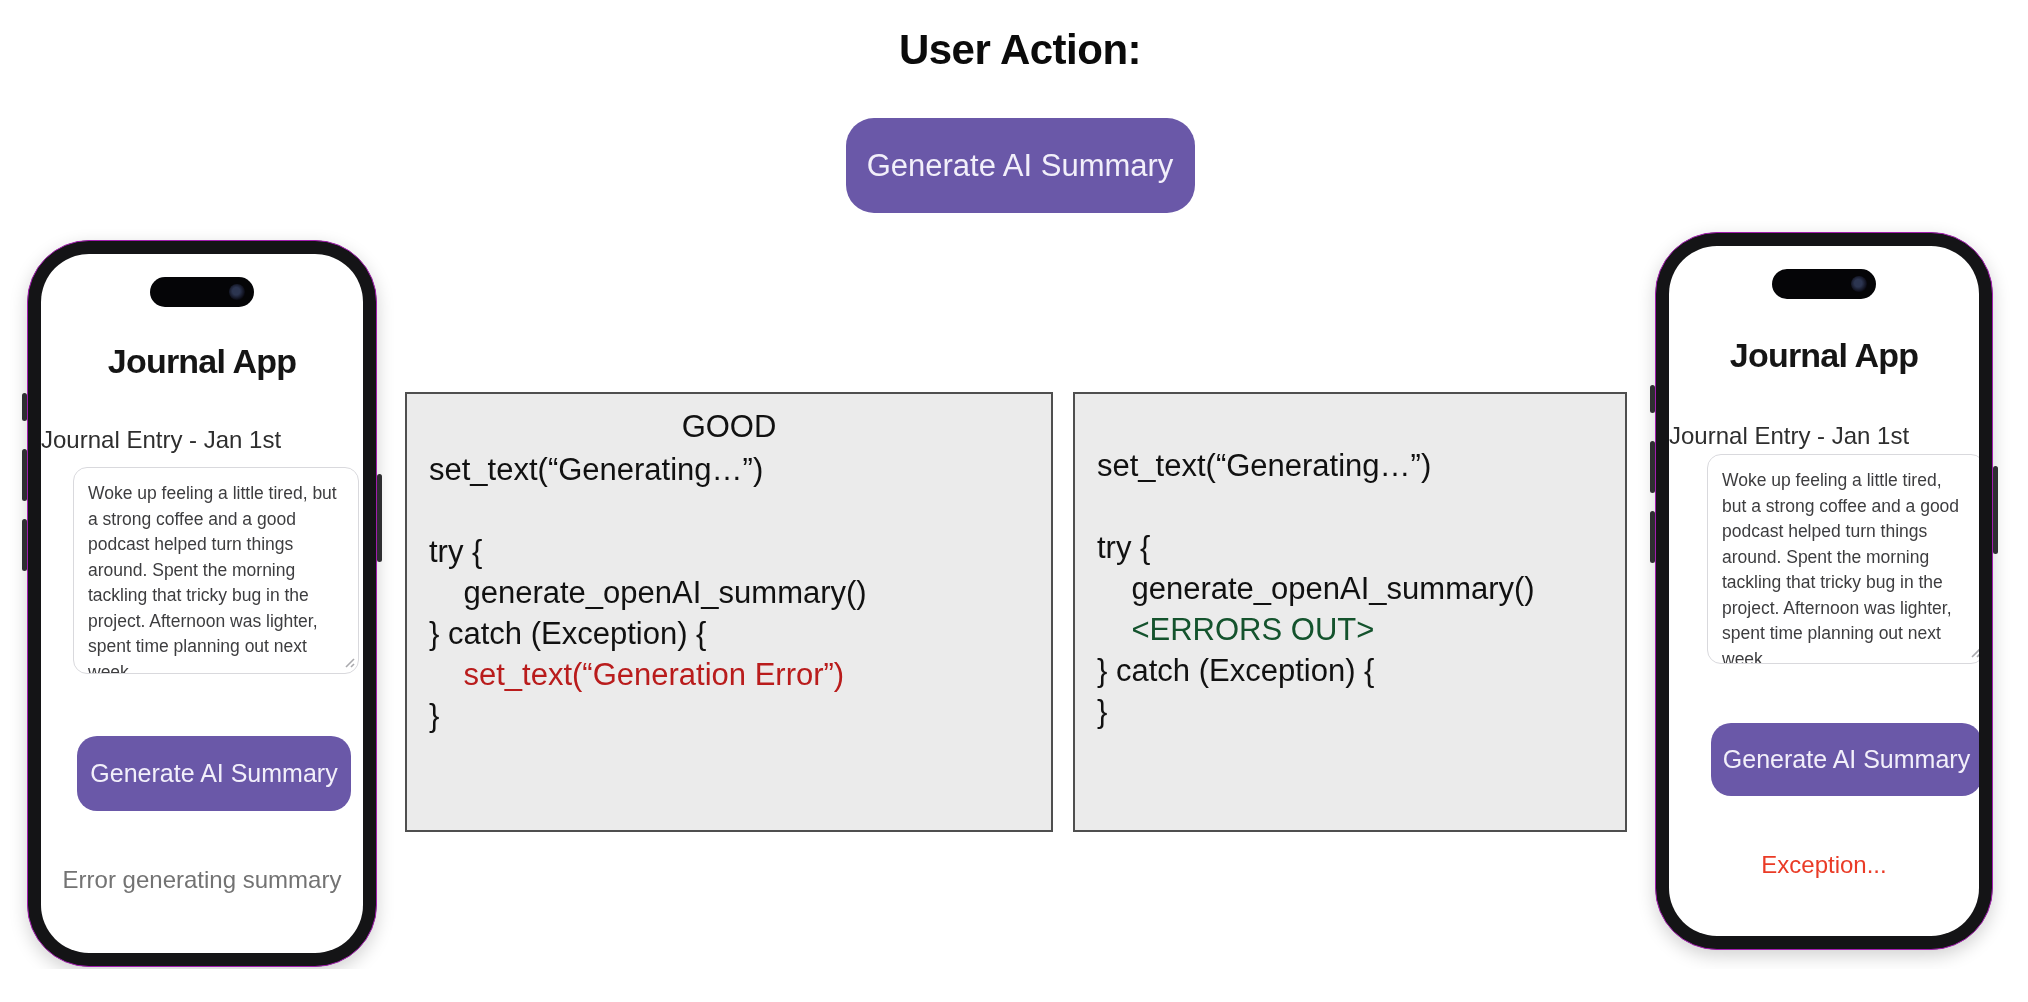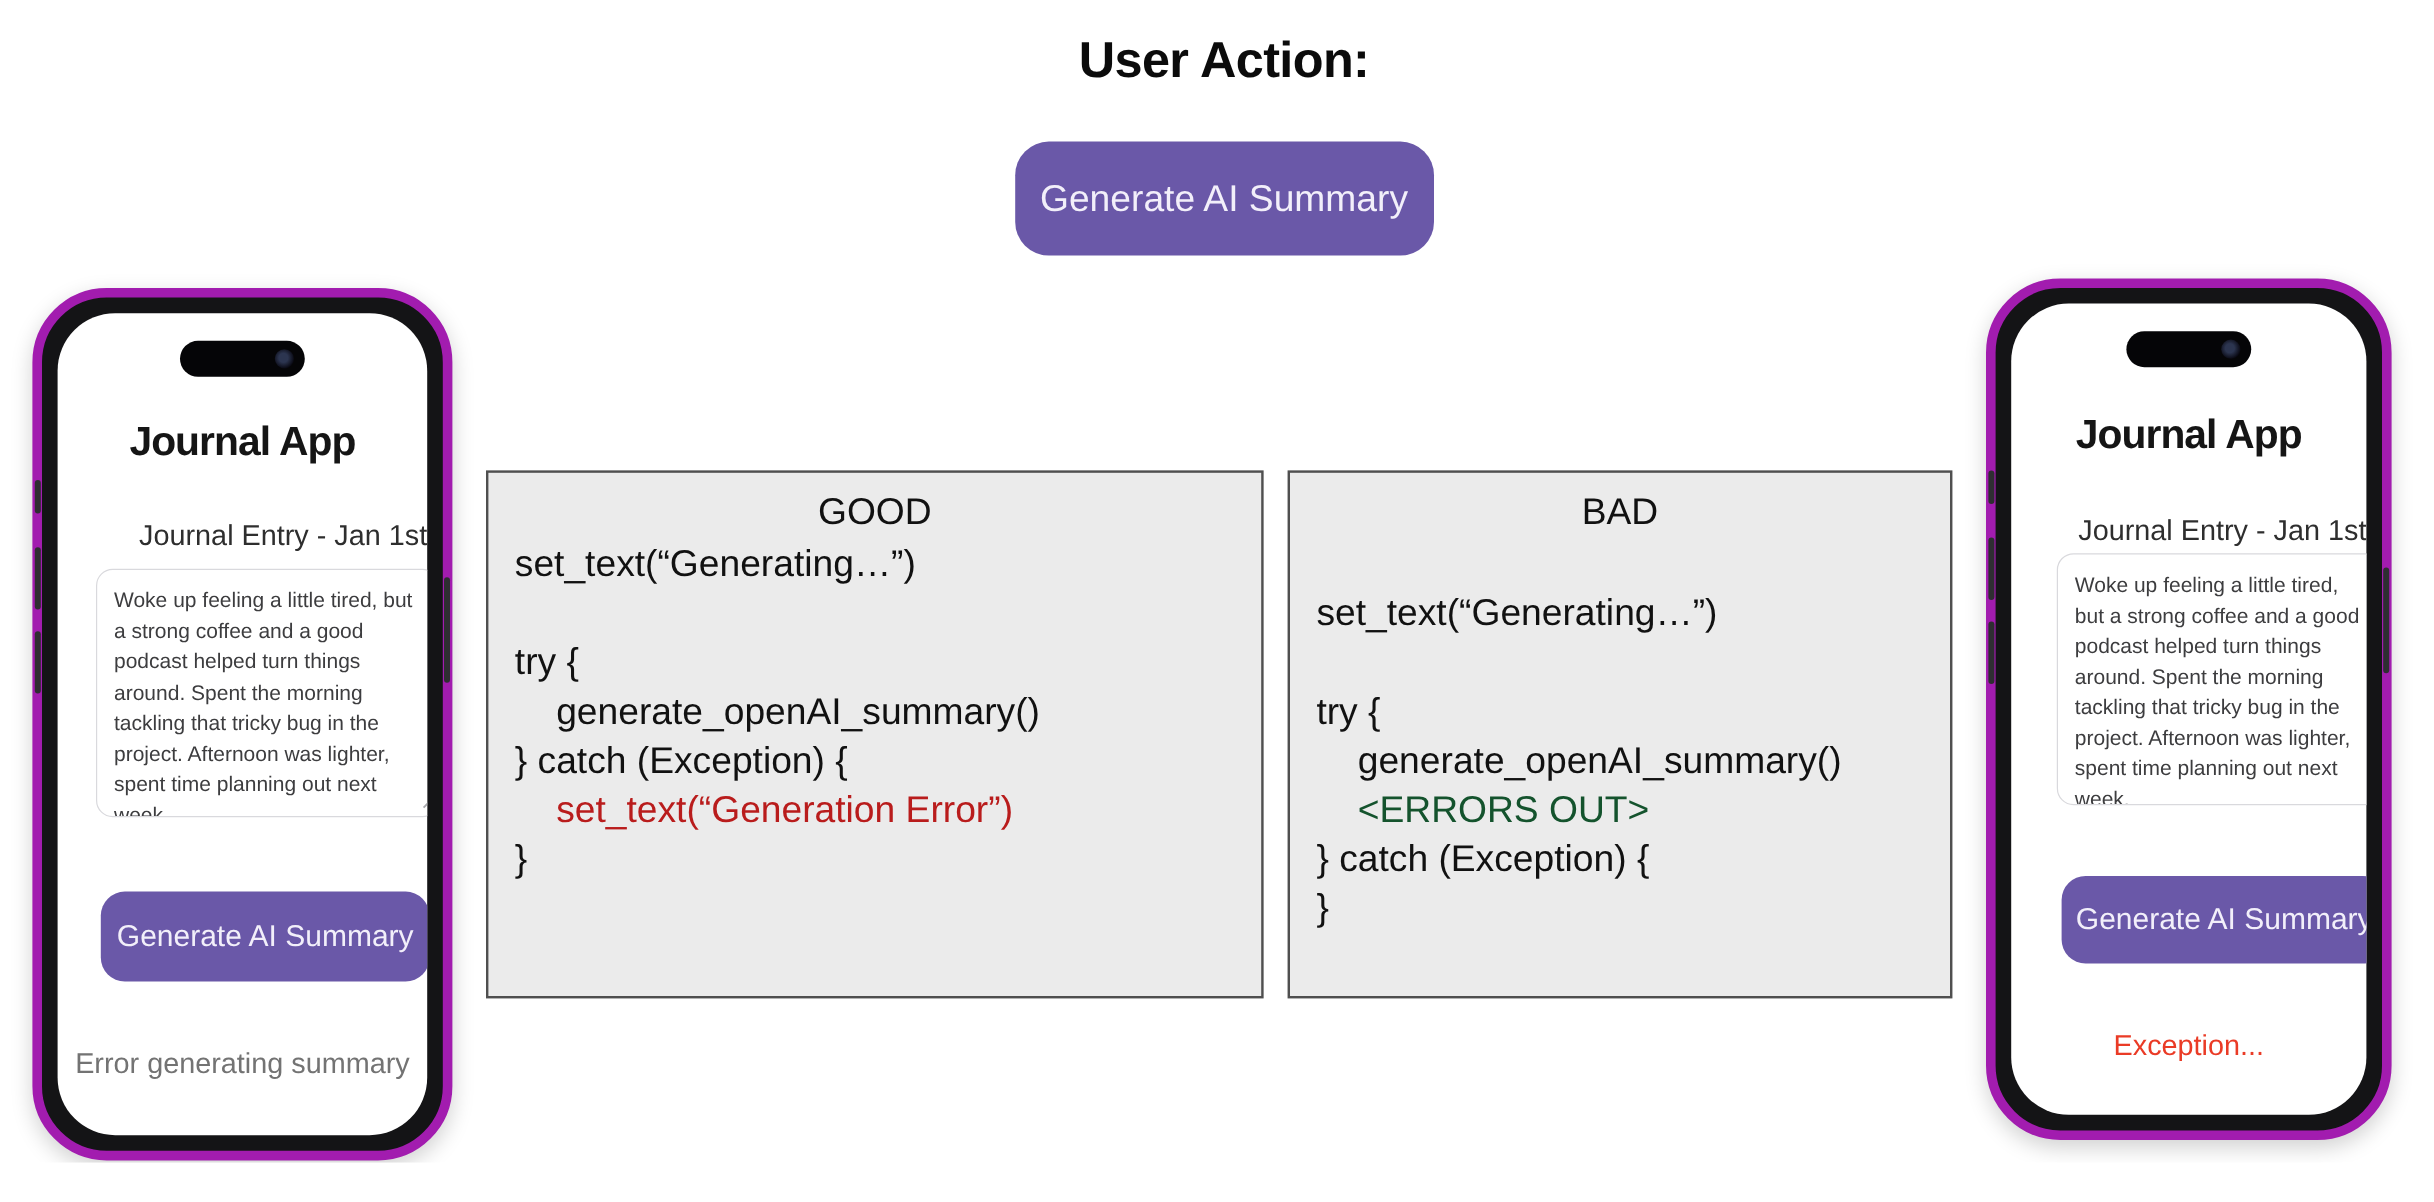--- a/index.html
+++ b/index.html
@@ -13,21 +13,21 @@
   .header { position:absolute; left:6px; top:0; width:2028px; text-align:center; }
   .page-title { font-size:42px; font-weight:bold; color:#0b0b0b; margin-top:26px; letter-spacing:-0.5px; }
   .hero-btn {
     display:inline-block; margin-top:26px; width:349px; height:95px;
     border:none; border-radius:28px; color:#f2effa; font-size:31px;
     font-family:inherit; cursor:pointer; line-height:95px; text-align:center;
   }
 
   
   .phone {
-    position:absolute; background:#141416; border:8px solid #a21caf; border-radius:62px;
+    position:absolute; background:#141416; border:1px solid #a21caf; border-radius:62px;
     box-shadow:0 6px 18px rgba(0,0,0,0.18);
   }
   .phone-left  { left:27px;  top:240px; width:350px; height:727px; }
   .phone-right { left:1655px; top:232px; width:338px; height:718px; }
   .screen {
     position:absolute; inset:13px; background:#ffffff; border-radius:48px; overflow:hidden;
   }
   .island {
     position:absolute; top:23px; left:50%; transform:translateX(-50%);
     width:104px; height:30px; background:#050507; border-radius:16px;
@@ -36,21 +36,21 @@
     position:absolute; right:9px; top:7px; width:16px; height:16px; border-radius:50%;
     background:radial-gradient(circle at 45% 45%, #2c3550 0 30%, #0a0a14 70%);
   }
   .side-btn { position:absolute; background:#2e2e31; border-radius:3px; width:5px; }
   .sb-mute  { left:-6px;  top:152px; height:28px; }
   .sb-volup { left:-6px;  top:208px; height:52px; }
   .sb-voldn { left:-6px;  top:278px; height:52px; }
   .sb-power { right:-6px; top:233px; height:88px; }
 
   .app-title   { position:absolute; width:100%; text-align:center; font-size:34px; font-weight:bold; color:#151515; letter-spacing:-0.8px; }
-  .entry-label { position:absolute; width:100%; text-align:right; font-size:24px; color:#2e2e2e; }
+  .entry-label { position:absolute; width:100%; text-align:left; font-size:24px; color:#2e2e2e; }
   .journal-input {
     position:absolute; border:1px solid #d9d9dd; border-radius:14px; background:#fff;
     font-family:inherit; font-size:17.5px; line-height:25.5px; color:#3d3d3f;
     padding:13px 14px; resize:none; outline:none; overflow:hidden;
   }
   .resize-handle { position:absolute; width:13px; height:13px; pointer-events:none; }
   .phone-btn {
     position:absolute; border:none; border-radius:20px; color:#f2effa; font-size:25px;
     font-family:inherit; cursor:pointer; text-align:center;
   }
@@ -121,21 +121,20 @@
     <div class="code-line" style="color: rgb(17, 17, 17);">set_text(“Generating…”)</div>
     <div class="code-line" style="color: rgb(17, 17, 17);"> </div>
     <div class="code-line" style="color: rgb(17, 17, 17);">try {</div>
     <div class="code-line" style="color: rgb(17, 17, 17);">    generate_openAI_summary()</div>
     <div class="code-line" style="color: rgb(17, 17, 17);">} catch (Exception) {</div>
     <div class="code-line" style="color: #b91c1c;">    set_text(“Generation Error”)</div>
     <div class="code-line" style="color: rgb(17, 17, 17);">}</div>
   </div>
 
   <div class="code-box code-box-bad">
-    <div class="code-title">BAD</div>
     <div class="code-line" style="color: rgb(17, 17, 17);"> </div>
     <div class="code-line" style="color: rgb(17, 17, 17);">set_text(“Generating…”)</div>
     <div class="code-line" style="color: rgb(17, 17, 17);"> </div>
     <div class="code-line" style="color: rgb(17, 17, 17);">try {</div>
     <div class="code-line" style="color: rgb(17, 17, 17);">    generate_openAI_summary()</div>
     <div class="code-line" style="color: #14532d;">    &lt;ERRORS OUT&gt;</div>
     <div class="code-line" style="color: rgb(17, 17, 17);">} catch (Exception) {</div>
     <div class="code-line" style="color: rgb(17, 17, 17);">}</div>
   </div>
 

